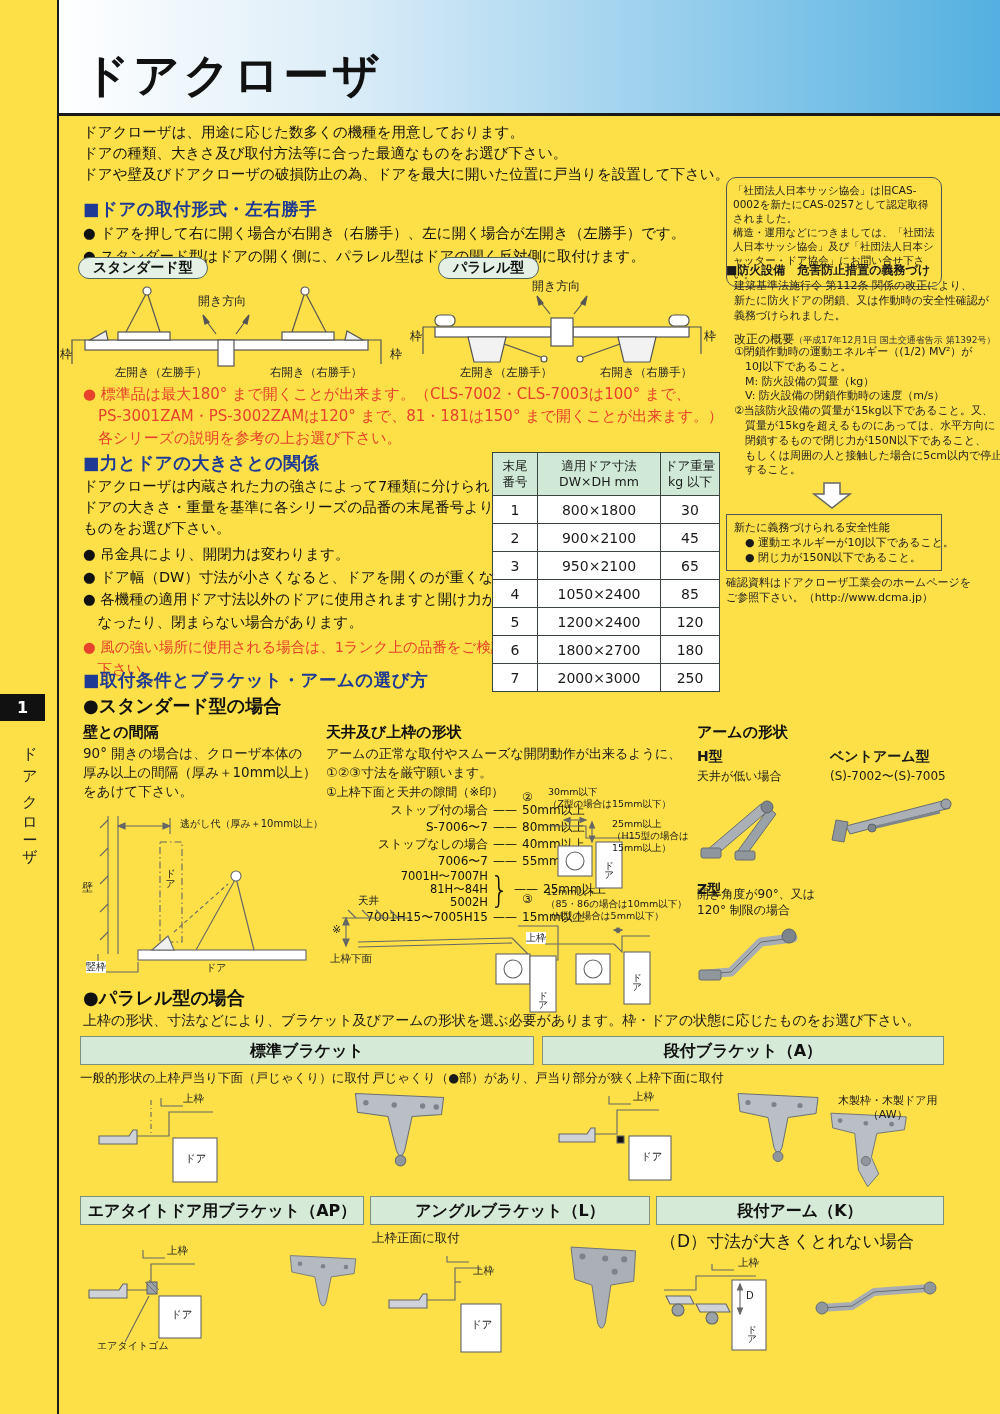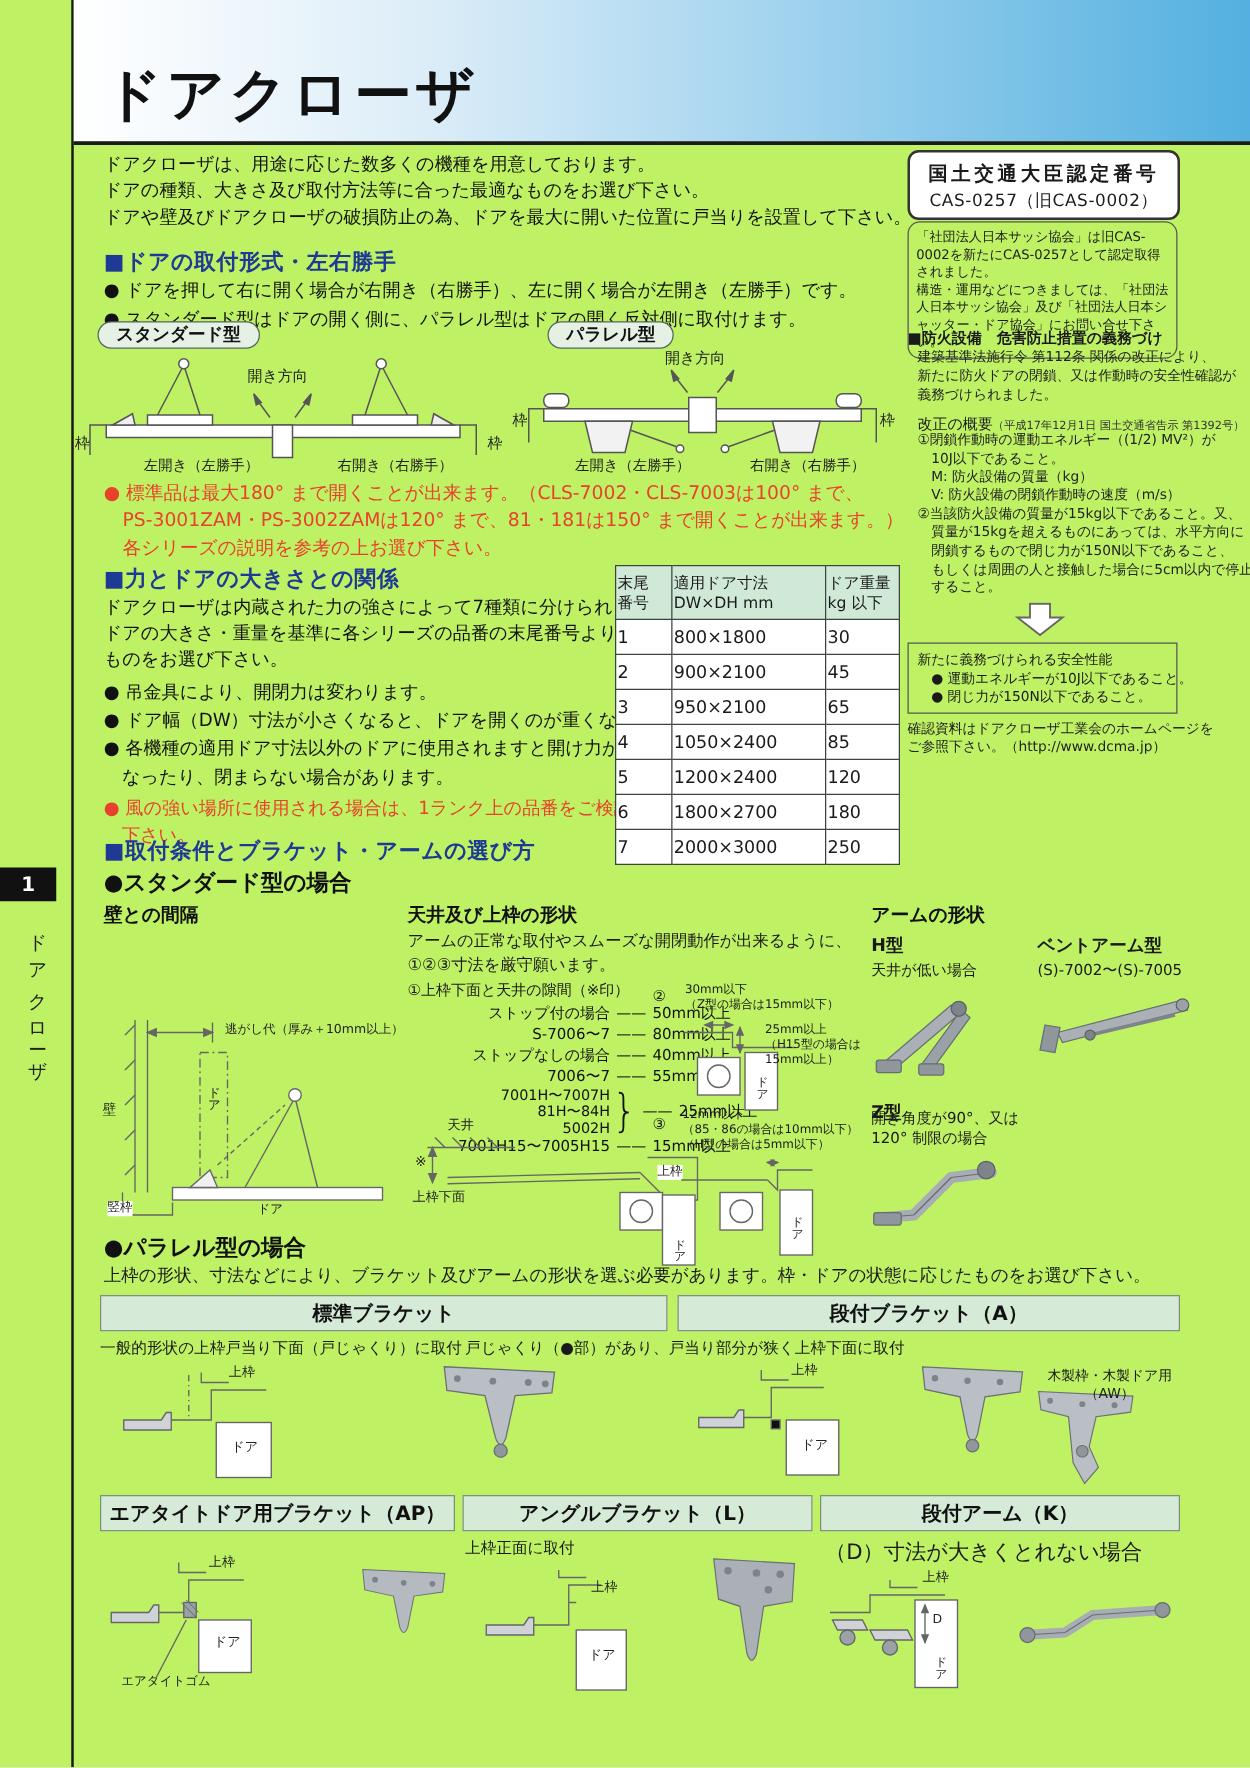--- a/index.html
+++ b/index.html
@@ -1,37 +1,37 @@
 <!DOCTYPE html>
 <html><head>
 <meta charset="utf-8">
 <style>
   html,body{margin:0;padding:0;background:#e9e9e9;}
-  .page{position:relative;width:1000px;height:1414px;background:#bef264;overflow:hidden;
+  .page{position:relative;width:1000px;height:1414px;background:#fde047;overflow:hidden;
         font-family:"DejaVu Sans","Liberation Sans",sans-serif;color:#1a1a1a;margin:0 auto;}
   .abs{position:absolute;}
   .pre{white-space:pre;}
   .vline{position:absolute;left:57px;top:0;width:2px;height:1414px;background:#1a1a1a;}
   .header{position:absolute;left:59px;top:0;width:941px;height:113px;
           background:linear-gradient(90deg,#ffffff 0%,#dcedf8 30%,#9fd2ee 62%,#53b0e0 100%);
           border-bottom:3px solid #1a1a1a;}
   .page-title{position:absolute;left:24px;bottom:6px;font-size:46px;font-weight:bold;letter-spacing:3px;color:#111;}
   .side-tab{position:absolute;left:0;top:694px;width:45px;height:27px;background:#111;color:#fff;
             font-size:16px;font-weight:bold;text-align:center;line-height:27px;}
   .side-label{position:absolute;left:20px;top:736px;writing-mode:vertical-rl;font-size:15px;letter-spacing:0.45em;color:#222;}
   .body-text{font-size:14.5px;line-height:21px;color:#111;}
   .sec-head{font-size:17.5px;font-weight:bold;color:#1e3a94;letter-spacing:0.5px;}
   .sub-head{font-size:18px;font-weight:bold;color:#111;}
   .col-head{font-size:15px;font-weight:bold;color:#111;}
   .red{color:#e8412c;}
   .pill{display:inline-block;border:1.5px solid #55665c;border-radius:13px;background:#e4f1e4;
         padding:1px 14px;font-size:14px;font-weight:bold;color:#111;}
   .dlabel{font-size:10.5px;color:#222;line-height:12px;}
   .size-table{border-collapse:collapse;background:#fff;}
-  .size-table th,.size-table td{border:1.5px solid #3c4440;text-align:left;vertical-align:middle;}
+  .size-table th,.size-table td{border:1.5px solid #3c4440;text-align:center;vertical-align:middle;}
   .size-table th{background:#cfe9d6;font-weight:normal;font-size:12.5px;line-height:16px;white-space:pre;height:40px;}
   .size-table td{font-size:14px;height:25px;}
   .cert-box{border:2px solid #333;border-radius:9px;text-align:center;background:#fff;}
   .cert-title{font-size:15.5px;font-weight:bold;letter-spacing:3px;margin-top:7px;}
   .cert-num{font-size:13.5px;margin-top:2px;letter-spacing:0.5px;}
   .note-box{border:1px solid #555;border-radius:10px;padding:5px 6px;font-size:10.5px;line-height:14px;}
   .small-txt{font-size:11px;line-height:14.8px;color:#222;}
   .safety-box{border:1px solid #555;padding:5px 7px;font-size:11px;line-height:15px;}
   .gbar{background:#d5ebd8;border:1.5px solid #7d917d;height:27px;line-height:27px;text-align:center;
         font-size:16px;font-weight:bold;color:#111;}
@@ -183,24 +183,20 @@
           <td>180</td>
         </tr>
       <tr>
           <td>7</td>
           <td>2000×3000</td>
           <td>250</td>
         </tr>
     </tbody>
   </table>
 
-  <div class="abs cert-box" style="left:726px;top:120px;width:214px;height:52px;">
-    <div class="cert-title">国土交通大臣認定番号</div>
-    <div class="cert-num">CAS-0257（旧CAS-0002）</div>
-  </div>
   <div class="abs note-box" style="left:726px;top:177px;width:202px;white-space:pre-line;">「社団法人日本サッシ協会」は旧CAS-0002を新たにCAS-0257として認定取得されました。
 構造・運用などにつきましては、「社団法人日本サッシ協会」及び「社団法人日本シャッター・ドア協会」にお問い合せ下さい。</div>
 
   <div class="abs" style="left:726px;top:262px;font-size:12px;font-weight:bold;">■防火設備　危害防止措置の義務づけ</div>
   <div class="abs small-txt pre" style="left:734px;top:279px;">建築基準法施行令 第112条 関係の改正により、
 新たに防火ドアの閉鎖、又は作動時の安全性確認が
 義務づけられました。</div>
   <div class="abs" style="left:734px;top:328px;">
     <span style="font-size:12px;">改正の概要</span><span style="font-size:9px;color:#333;">（平成17年12月1日 国土交通省告示 第1392号）</span>
   </div>
@@ -221,20 +217,23 @@
   <div class="abs safety-box pre" style="left:726px;top:514px;width:200px;">新たに義務づけられる安全性能
 　● 運動エネルギーが10J以下であること。
 　● 閉じ力が150N以下であること。</div>
   <div class="abs small-txt pre" style="left:726px;top:576px;">確認資料はドアクローザ工業会のホームページを
 ご参照下さい。（http://www.dcma.jp）</div>
 
   <div class="abs sec-head" style="left:83px;top:668px;">■取付条件とブラケット・アームの選び方</div>
   <div class="abs sub-head" style="left:83px;top:694px;">●スタンダード型の場合</div>
 
   <div class="abs col-head" style="left:83px;top:723px;">壁との間隔</div>
+  <div class="abs pre" style="left:83px;top:744px;font-size:13.5px;line-height:19px;">90° 開きの場合は、クローザ本体の
+厚み以上の間隔（厚み＋10mm以上）
+をあけて下さい。</div>
 
   <div class="abs" style="left:78px;top:804px;width:255px;height:175px;">
     <svg width="255" height="175" viewBox="0 0 255 175">
       <g stroke="#666" fill="none" stroke-width="1.1">
         <line x1="30" y1="12" x2="30" y2="150"></line>
           <line x1="40" y1="12" x2="40" y2="150"></line>
         <line x1="22" y1="24" x2="30" y2="16"></line>
           <line x1="22" y1="52" x2="30" y2="44"></line>
           <line x1="22" y1="80" x2="30" y2="72"></line>
           <line x1="22" y1="108" x2="30" y2="100"></line>

